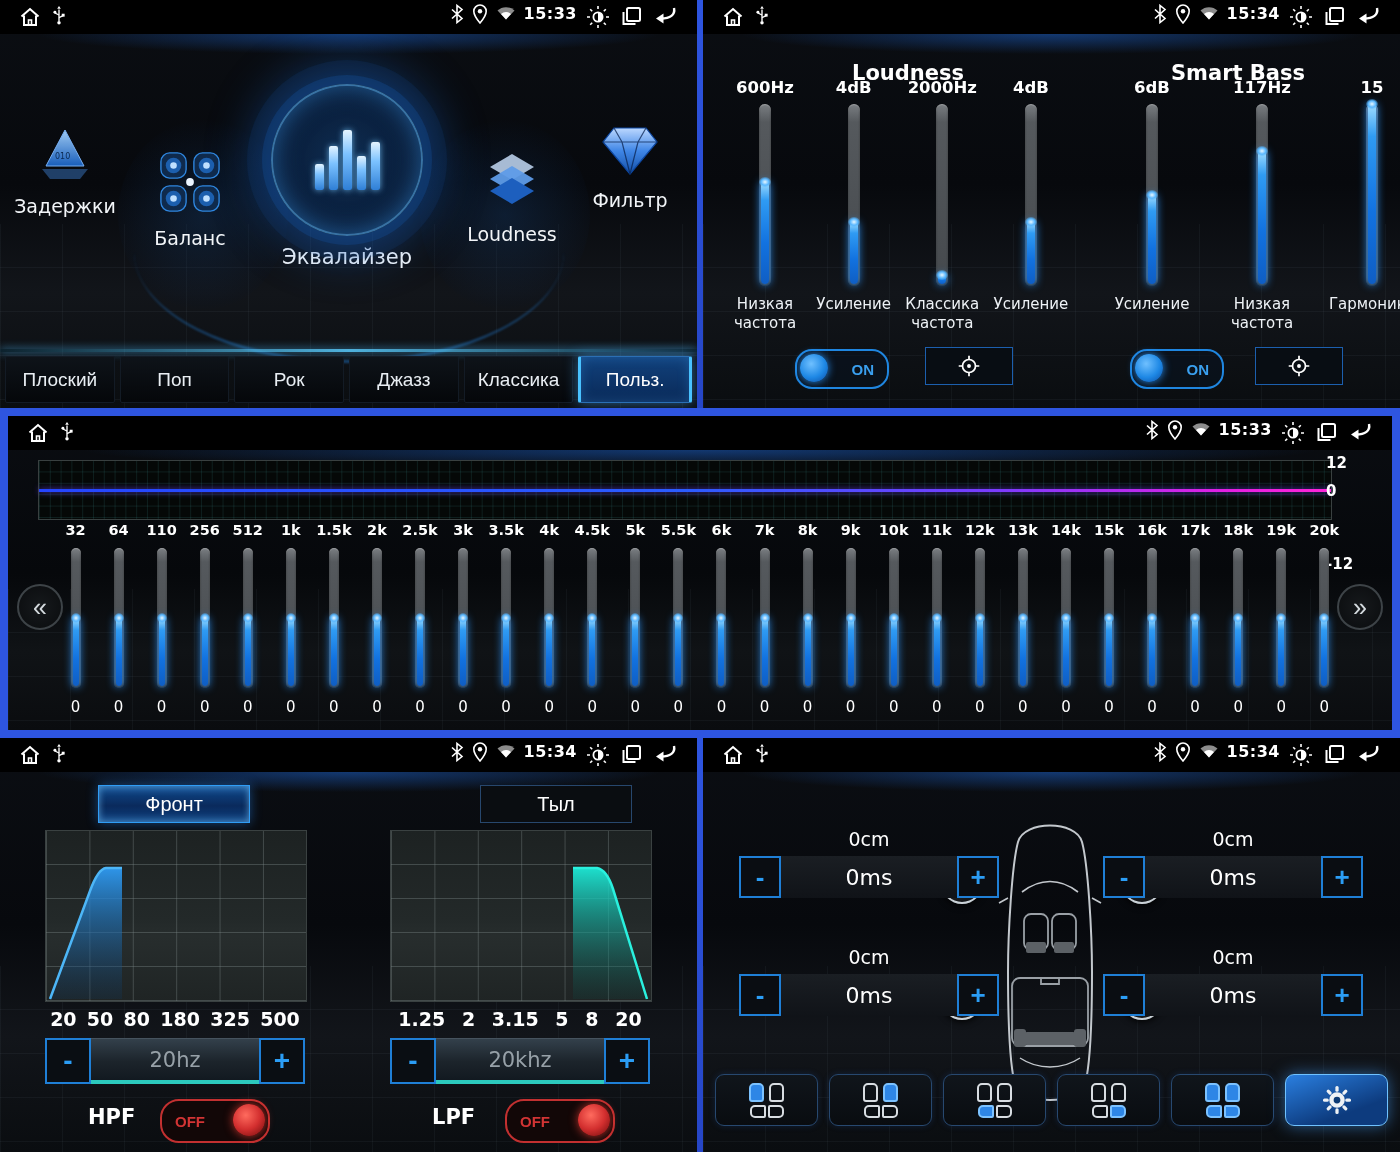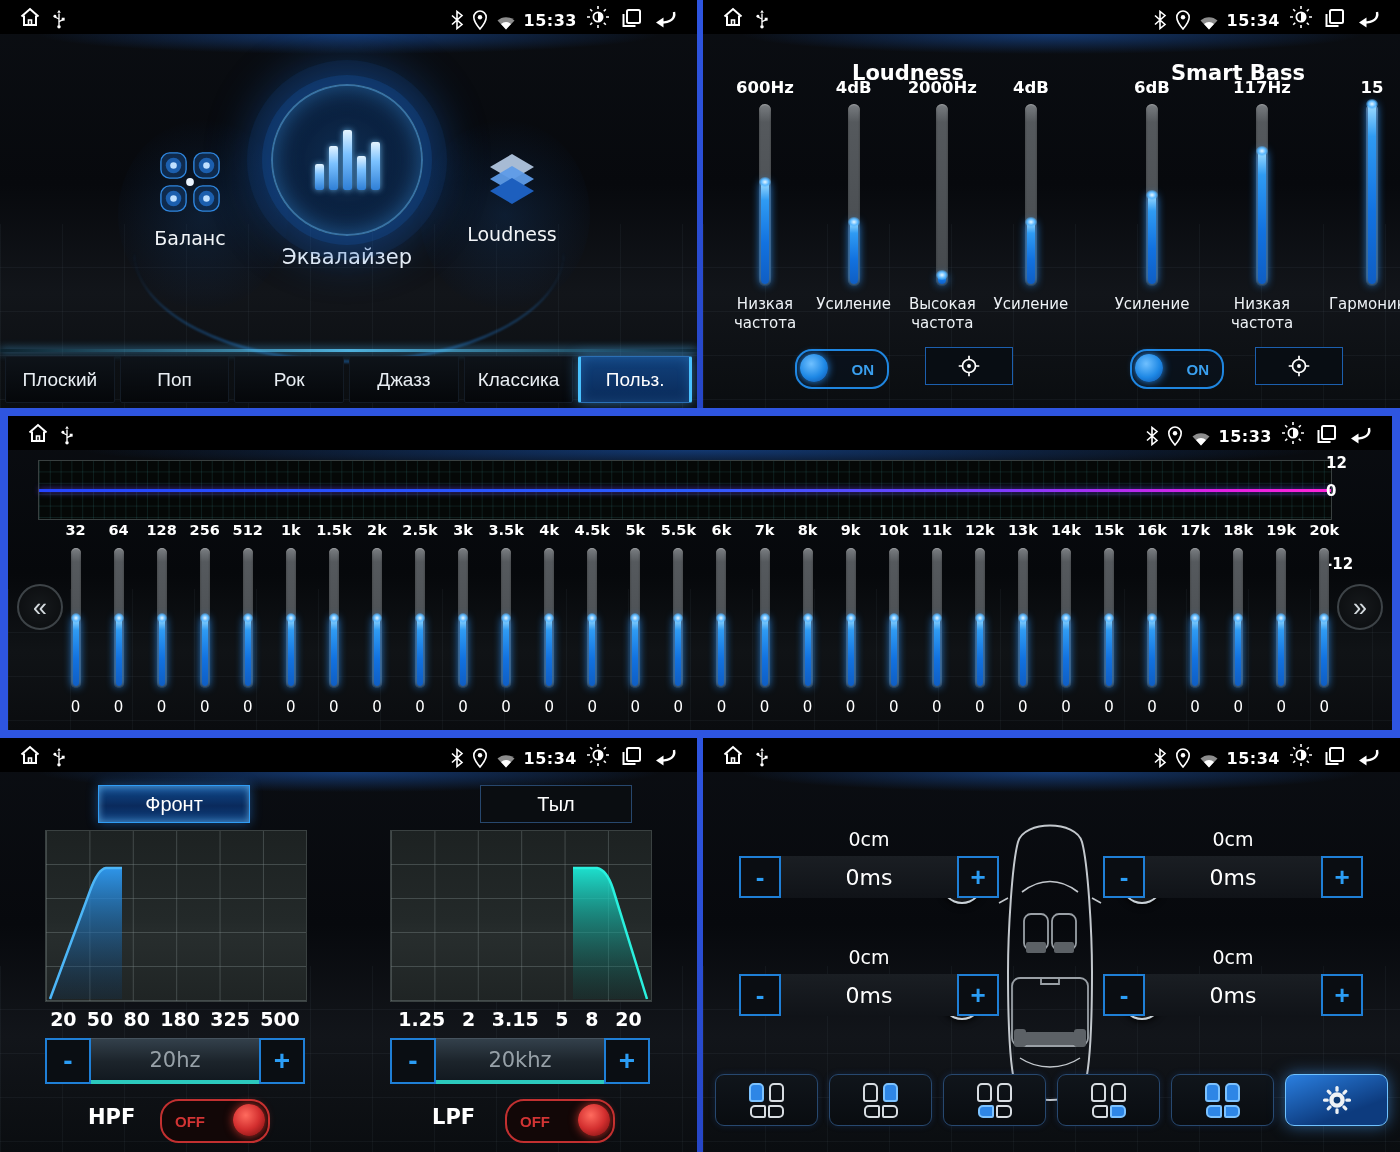--- a/index.html
+++ b/index.html
@@ -12,21 +12,21 @@
   .panel{position:relative;overflow:hidden;background:linear-gradient(180deg,#0b0e13 0%,#07090d 45%,#12151a 72%,#0a0d10 100%);}
   .panel.tl,.panel.tr{width:697px;height:408px;}
   .panel.bl,.panel.br{width:697px;height:414px;}
   .floor{position:absolute;left:0;right:0;bottom:0;height:45%;pointer-events:none;
     background-image:linear-gradient(90deg,rgba(150,170,185,.06) 1px,transparent 1px),linear-gradient(0deg,rgba(150,170,185,.06) 1px,transparent 1px);
     background-size:62px 44px;}
   .horizon{position:absolute;left:0;right:0;top:34px;height:28px;pointer-events:none;
     background:radial-gradient(ellipse 62% 100% at 50% 0,rgba(30,110,230,.45),rgba(0,0,0,0) 72%);}
   
   .statusbar{position:relative;display:flex;justify-content:space-between;align-items:center;height:34px;background:#000;padding:0 18px;z-index:6;}
-  .sb-left,.sb-right{display:flex;align-items:flex-end;gap:8px;}
+  .sb-left,.sb-right{display:flex;align-items:flex-start;gap:8px;}
   .sb-time{font-size:16px;font-weight:bold;color:#fff;letter-spacing:.5px;}
   .sbi{display:block;}
   
   .vtrack{position:relative;background:linear-gradient(180deg,#7a7e82 0%,#55595d 10%,#45494d 100%);border-radius:6px;
     box-shadow:inset 0 1px 1px rgba(255,255,255,.3),inset 0 -1px 2px rgba(0,0,0,.6);}
   .vtrack .fill{position:absolute;left:2px;right:2px;bottom:2px;height:calc(var(--fill,50) * 1% - 2px);min-height:8px;border-radius:4px;
     background:linear-gradient(180deg,#9fdcff 0%,#2f9bf3 18%,#1272e0 60%,#0f5ec4 100%);
     box-shadow:0 0 9px 1px rgba(45,150,255,.85);}
   .vtrack .fill::before{content:"";position:absolute;top:-5px;left:-2px;right:-2px;height:10px;border-radius:5px;
     background:radial-gradient(ellipse at 50% 50%,#e8f7ff 0%,#59b7ff 45%,rgba(40,140,255,0) 78%);}
@@ -206,20 +206,34 @@
               <path d="M12.5 9.5L5 14.5l7.5 5z" fill="#fff"></path>
             </svg>
         </div>
       </header>
       <div class="horizon"></div>
       <div class="floor"></div>
       <div class="arc"></div>
       <div class="sidecircle" style="left:118px;top:120px;width:170px;height:190px;"></div>
       <div class="sidecircle" style="left:420px;top:120px;width:170px;height:190px;"></div>
 
+      <div class="mi" id="mi-delays">
+        <svg width="58" height="54" viewBox="0 0 58 54">
+          <defs>
+              <linearGradient id="pyr" x1="0" y1="0" x2="0" y2="1">
+                <stop offset="0" stop-color="#a6d4ff"></stop>
+                <stop offset="1" stop-color="#1a63c4"></stop>
+              </linearGradient>
+            </defs>
+          <polygon points="29,2 10,38 48,38" fill="url(#pyr)" stroke="#7db8ff" stroke-width="1" opacity=".95"></polygon>
+          <text x="19" y="31" font-size="8" fill="#0b2a52" font-family="DejaVu Sans, sans-serif">010</text>
+          <polygon points="6,41 52,41 44,51 14,51" fill="#274d7e" opacity=".8"></polygon>
+        </svg>
+        <div class="mi-label">Задержки</div>
+      </div>
 
       <div class="mi" id="mi-eq">
         <div class="eqc">
           <div class="eqbars">
             <span style="height:26px"></span>
               <span style="height:44px"></span>
               <span style="height:60px"></span>
               <span style="height:34px"></span>
               <span style="height:48px"></span>
           </div>
@@ -251,20 +265,34 @@
 
       <div class="mi" id="mi-loud">
         <svg width="60" height="58" viewBox="0 0 60 58">
           <polygon points="30,2 52,15 30,28 8,15" fill="#c3d9f5" opacity=".85"></polygon>
           <polygon points="30,14 52,27 30,40 8,27" fill="#5e9be8" opacity=".95"></polygon>
           <polygon points="30,26 52,39 30,52 8,39" fill="#1d5fbe"></polygon>
         </svg>
         <div class="mi-label">Loudness</div>
       </div>
 
+      <div class="mi" id="mi-filter">
+        <svg width="58" height="52" viewBox="0 0 58 52">
+          <defs>
+              <linearGradient id="gem" x1="0" y1="0" x2="0" y2="1">
+                <stop offset="0" stop-color="#bcd8ff"></stop>
+                <stop offset=".5" stop-color="#3f86e6"></stop>
+                <stop offset="1" stop-color="#1450a8"></stop>
+              </linearGradient>
+            </defs>
+          <polygon points="13,4 45,4 56,18 29,50 2,18" fill="url(#gem)" stroke="#0d47a1" stroke-width="1.2"></polygon>
+          <path d="M2 18h54M13 4l8 14M45 4l-8 14M21 18l8 32M37 18l-8 32" stroke="rgba(10,35,80,.75)" stroke-width="1.2" fill="none"></path>
+        </svg>
+        <div class="mi-label">Фильтр</div>
+      </div>
 
       <div class="glowline"></div>
       <nav class="presets">
 
       <button class="preset">
             <span>Плоский</span>
           </button>
           <button class="preset">
             <span>Поп</span>
           </button>
@@ -354,21 +382,21 @@
             <div class="vtrack tall">
                 <div class="fill"></div>
               </div>
             <div class="tr-cap">Усиление</div>
           </div>
             <div class="tr-col" style="--fill: 6;">
             <div class="tr-val">2000Hz</div>
             <div class="vtrack tall">
                 <div class="fill"></div>
               </div>
-            <div class="tr-cap">Высокая частота</div>
+            <div class="tr-cap">Классика частота</div>
           </div>
             <div class="tr-col" style="--fill: 35;">
             <div class="tr-val">4dB</div>
             <div class="vtrack tall">
                 <div class="fill"></div>
               </div>
             <div class="tr-cap">Усиление</div>
           </div>
           </div>
 
@@ -504,21 +532,21 @@
           <div class="b-val">0</div>
         </div>
           <div class="band" style="--fill: 50;">
           <div class="b-freq">64</div>
           <div class="vtrack">
               <div class="fill"></div>
             </div>
           <div class="b-val">0</div>
         </div>
           <div class="band" style="--fill: 50;">
-          <div class="b-freq">128</div>
+          <div class="b-freq">110</div>
           <div class="vtrack">
               <div class="fill"></div>
             </div>
           <div class="b-val">0</div>
         </div>
           <div class="band" style="--fill: 50;">
           <div class="b-freq">256</div>
           <div class="vtrack">
               <div class="fill"></div>
             </div>

